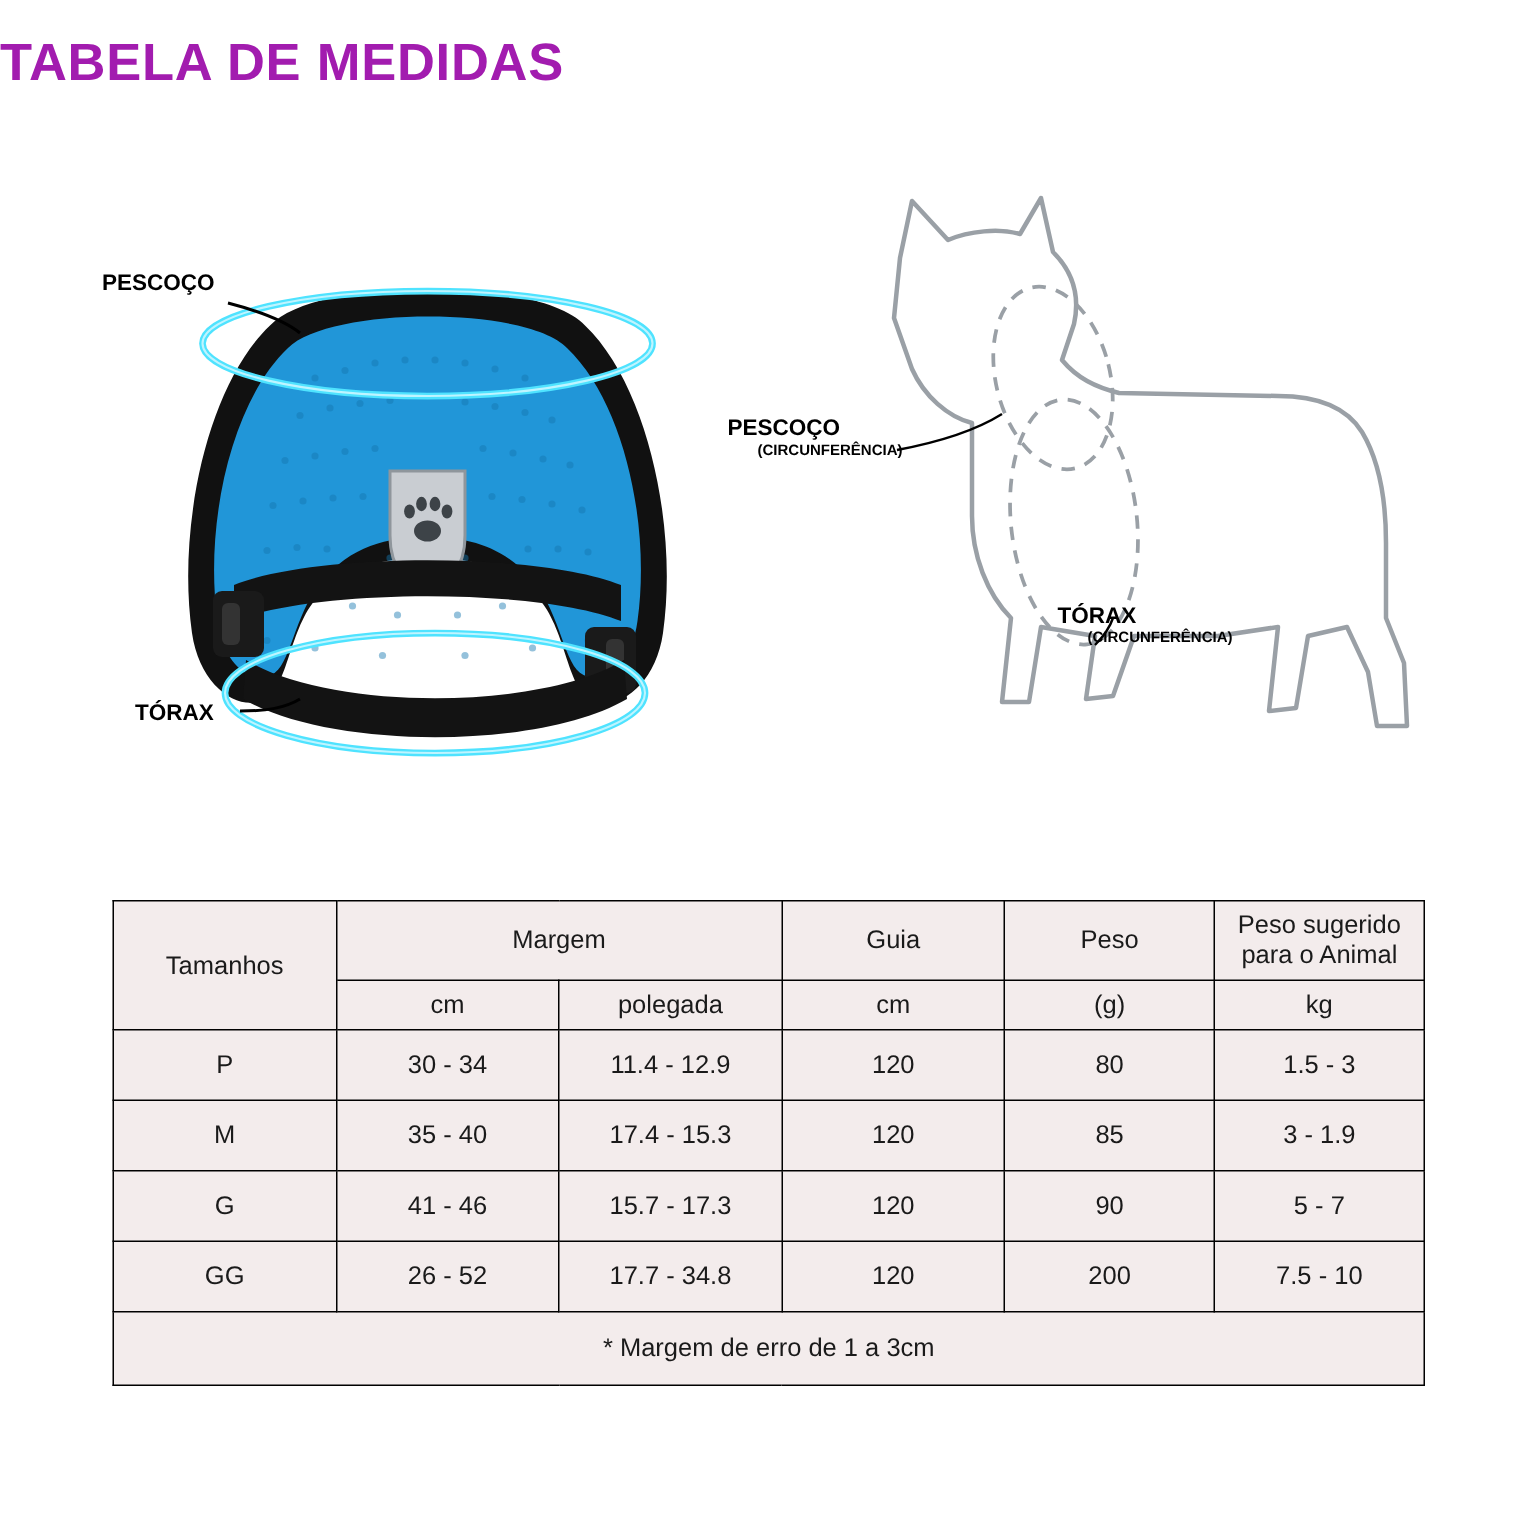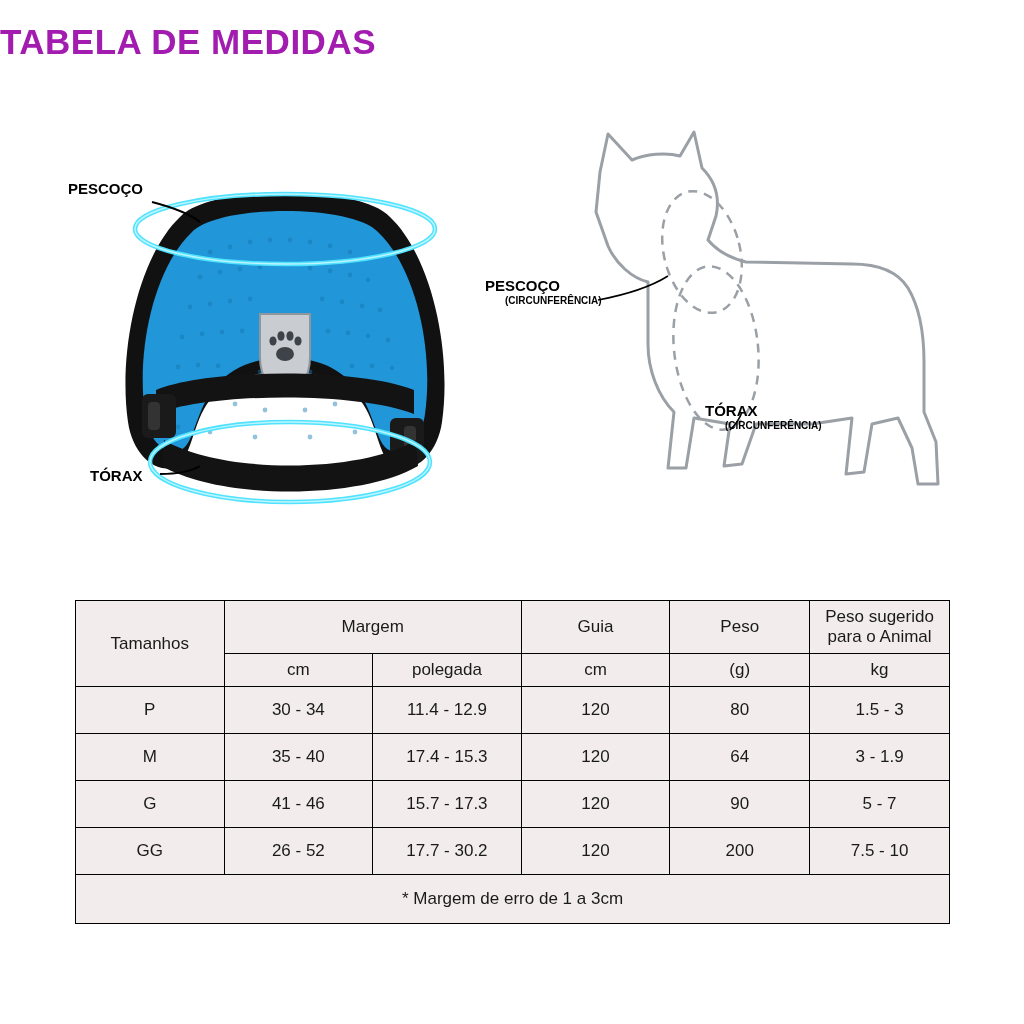--- a/index.html
+++ b/index.html
@@ -278,35 +278,35 @@
         <td>11.4 - 12.9</td>
         <td>120</td>
         <td>80</td>
         <td>1.5 - 3</td>
       </tr>
       <tr class="row-data">
         <td class="col-size">M</td>
         <td>35 - 40</td>
         <td>17.4 - 15.3</td>
         <td>120</td>
-        <td>64</td>
+        <td>85</td>
         <td>3 - 1.9</td>
       </tr>
       <tr class="row-data">
         <td class="col-size">G</td>
         <td>41 - 46</td>
         <td>15.7 - 17.3</td>
         <td>120</td>
         <td>90</td>
         <td>5 - 7</td>
       </tr>
       <tr class="row-data">
         <td class="col-size">GG</td>
         <td>26 - 52</td>
-        <td>17.7 - 30.2</td>
+        <td>17.7 - 34.8</td>
         <td>120</td>
         <td>200</td>
         <td>7.5 - 10</td>
       </tr>
 
       <tr class="note-row">
         <td colspan="6">* Margem de erro de 1 a 3cm</td>
       </tr>
     </tbody>
   </table>

